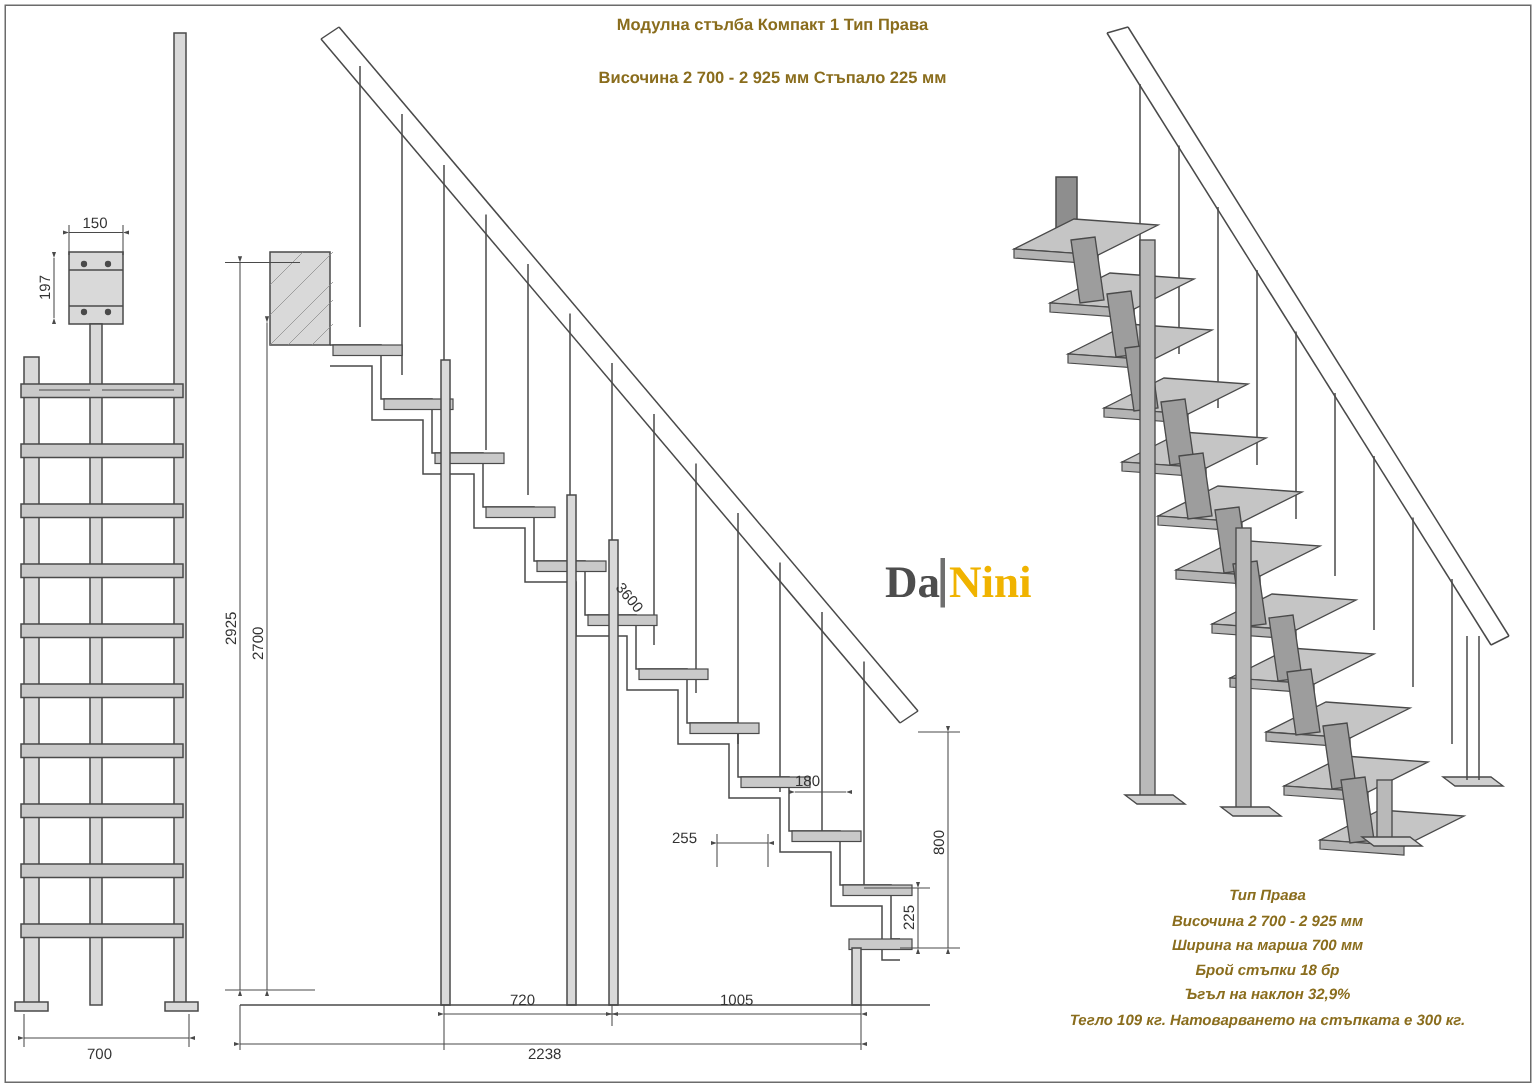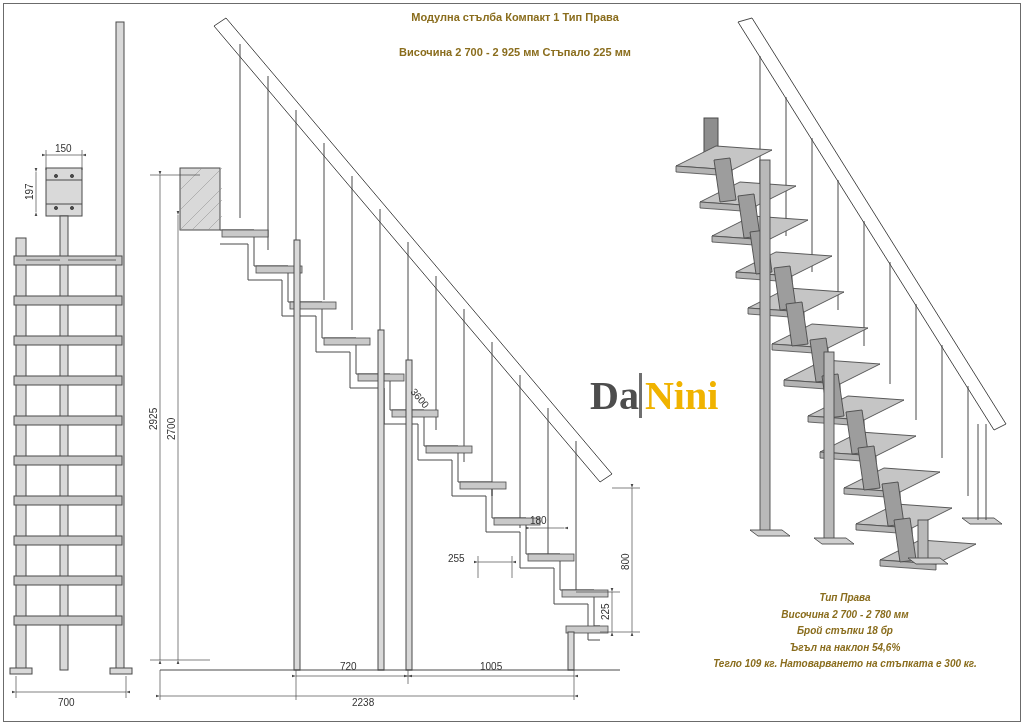--- a/index.html
+++ b/index.html
@@ -36,21 +36,21 @@
     line-height: 18px;
     font-family: "Liberation Sans", sans-serif;
   }
   .title .l2 { display: block; margin-top: 17px; }
 
   
   .logo {
     position: absolute;
     left: 590px;
     top: 372px;
-    font-size: 40px;
+    font-size: 30px;
     font-weight: bold;
     letter-spacing: 0px;
     font-family: "Liberation Serif", serif;
   }
   .logo .da { color: #4d4d4d; }
   .logo .nini {
     color: #f0b300;
     border-left: 3px solid #6f6f6f;
     padding-left: 3px;
   }
@@ -95,23 +95,24 @@
     <span>Модулна стълба Компакт 1 Тип Права</span>
     <span class="l2">Височина 2 700 - 2 925 мм Стъпало 225 мм</span>
   </div>
 
   <div class="logo">
     <span class="da">Da</span><span class="nini">Nini</span>
   </div>
 
   <div class="specs">
     <div>Тип Права</div>
-    <div>Височина 2 700 - 2 780 мм</div>
+    <div>Височина 2 700 - 2 925 мм</div>
+    <div>Ширина на марша 700 мм</div>
     <div>Брой стъпки 18 бр</div>
-    <div>Ъгъл на наклон 54,6%</div>
+    <div>Ъгъл на наклон 32,9%</div>
     <div>Тегло 109 кг. Натоварването на стъпката е 300 кг.</div>
   </div>
 
   <svg class="draw" viewBox="0 0 1024 725">
     <defs>
       <marker id="arrS" markerWidth="8" markerHeight="8" refX="6" refY="3" orient="auto">
         <path d="M6,3 L0,1 L0,5 Z" fill="#4a4a4a"></path>
       </marker>
       <marker id="arrE" markerWidth="8" markerHeight="8" refX="2" refY="3" orient="auto">
         <path d="M2,3 L8,1 L8,5 Z" fill="#4a4a4a"></path>

